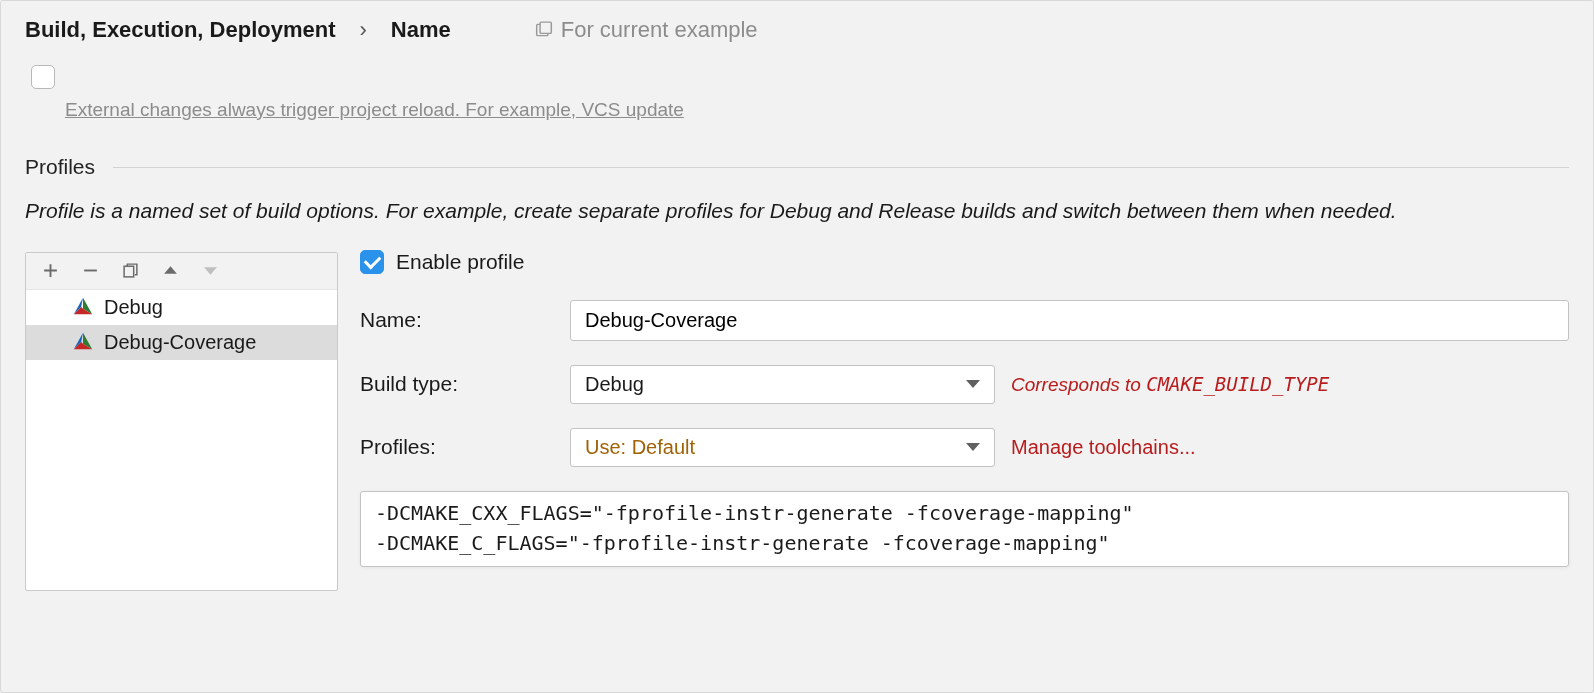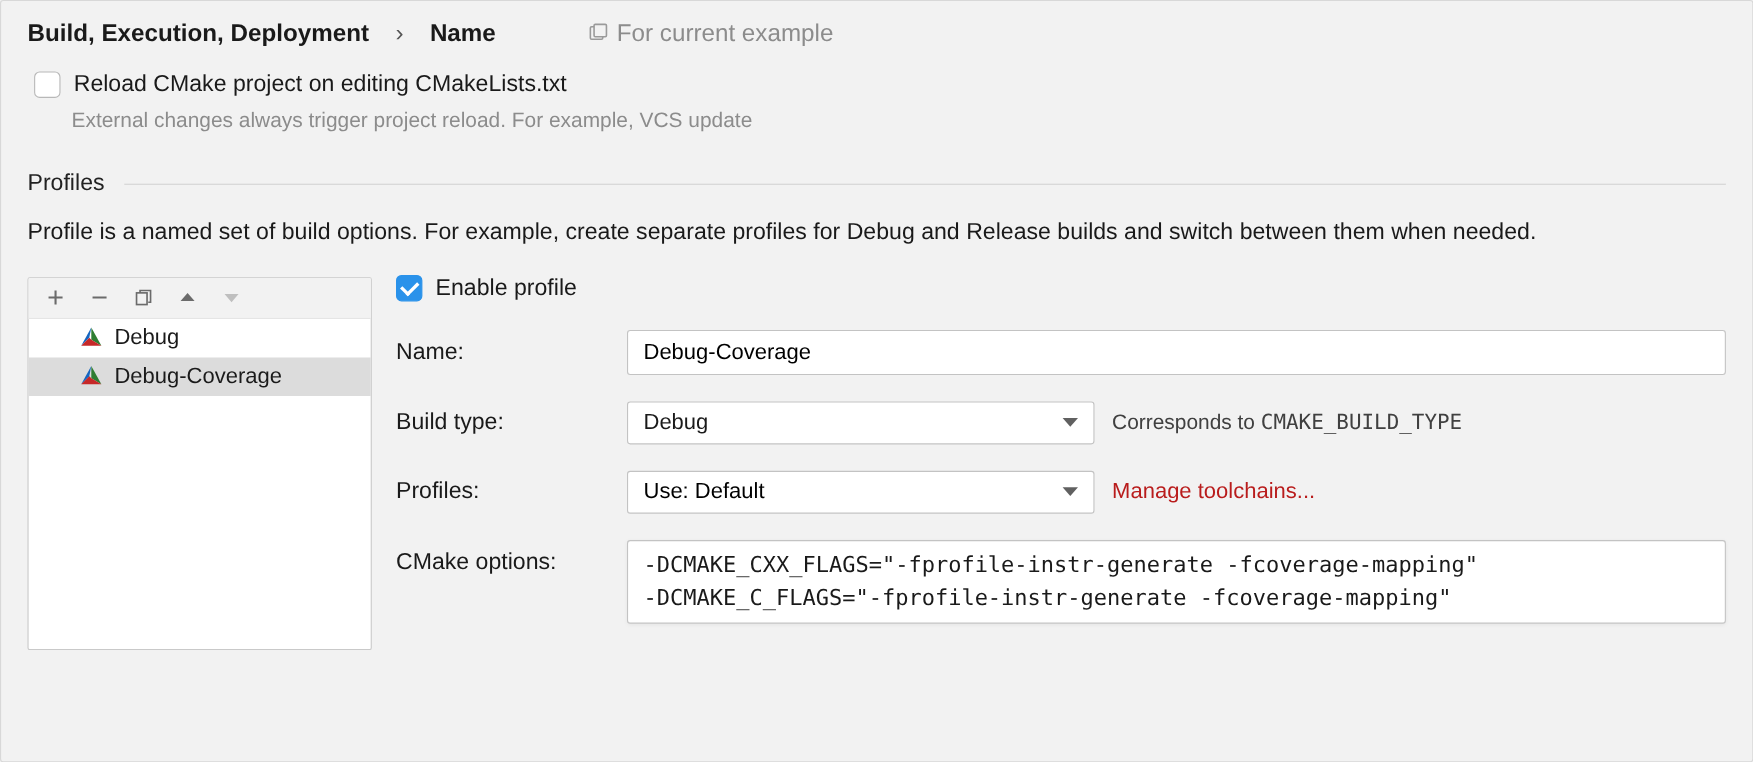--- a/index.html
+++ b/index.html
@@ -79,20 +79,21 @@
     width: 12px;
     height: 7px;
     border-left: 3px solid #fff;
     border-bottom: 3px solid #fff;
     transform: rotate(-45deg) translate(1px,-1px);
   }
   .hint {
     color: #8c8c8c;
     font-size: 19px;
     margin: 10px 0 0 40px;
+    text-decoration: underline;
   }
 
   
   .section-head {
     display: flex;
     align-items: center;
     margin-top: 34px;
     margin-bottom: 16px;
     font-size: 21px;
     color: #222;
@@ -101,20 +102,21 @@
     flex: 1;
     border-top: 1px solid #d3d3d3;
     margin-left: 18px;
   }
 
   .profiles-desc {
     font-size: 21px;
     line-height: 1.55;
     color: #1a1a1a;
     margin-bottom: 24px;
+    font-style: italic;
   }
 
   
   .split {
     display: flex;
     gap: 22px;
     align-items: flex-start;
   }
 
   
@@ -200,31 +202,32 @@
     border: 1px solid #c3c3c3;
     background: #fff;
     border-radius: 3px;
     padding: 7px 14px;
     font-size: 20px;
     display: flex;
     align-items: center;
     justify-content: space-between;
     width: 425px;
   }
-  .select .placeholder { color: #000000; }
+  .select .placeholder { color: #a16207; }
   .select .caret {
     width: 0; height: 0;
     border-left: 7px solid transparent;
     border-right: 7px solid transparent;
     border-top: 8px solid #606060;
   }
 
   .side-hint {
     font-size: 19px;
-    color: #404040;
+    color: #b91c1c;
+    font-style: italic;
   }
   .side-hint .mono {
     font-family: "SF Mono", Menlo, Consolas, monospace;
     font-size: 19px;
   }
   .link {
     color: #b91c1c;
     cursor: pointer;
     font-size: 20px;
   }
@@ -256,21 +259,20 @@
       <svg viewBox="0 0 16 16" fill="none" stroke="#9a9a9a" stroke-width="1.3">
         <rect x="1.5" y="3" width="10" height="10" rx="1"></rect>
         <rect x="4.5" y="1" width="10" height="10" rx="1" fill="#f2f2f2"></rect>
       </svg>
       <span>For current example</span>
     </span>
   </div>
 
   <div class="reload-row">
     <span class="checkbox"></span>
-    <span>Reload CMake project on editing CMakeLists.txt</span>
   </div>
   <div class="hint">External changes always trigger project reload. For example, VCS update</div>
 
   <div class="section-head">
     <span>Profiles</span>
     <span class="line"></span>
   </div>
 
   <div class="profiles-desc">Profile is a named set of build options. For example, create separate profiles for Debug and Release builds and switch between them when needed.</div>
 
@@ -358,21 +360,20 @@
         <div class="form-control">
           <div class="select">
             <span class="placeholder">Use: Default</span>
             <span class="caret"></span>
           </div>
           <span class="link">Manage toolchains...</span>
         </div>
       </div>
 
       <div class="form-row" style="align-items:flex-start;margin-bottom:0">
-        <div class="form-label" style="padding-top:8px">CMake options:</div>
         <div class="form-control">
           <div class="textarea">-DCMAKE_CXX_FLAGS="-fprofile-instr-generate -fcoverage-mapping"
 -DCMAKE_C_FLAGS="-fprofile-instr-generate -fcoverage-mapping"</div>
         </div>
       </div>
 
     </div>
   </div>
 
 </div>

